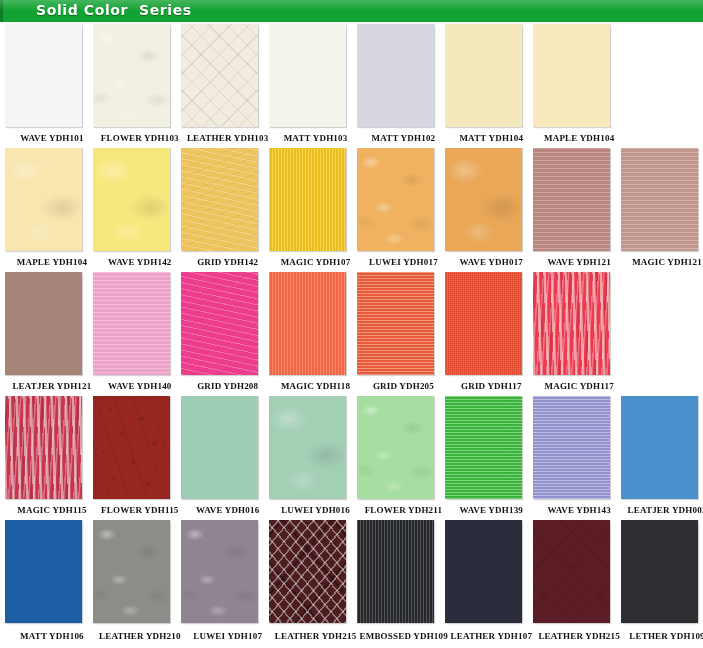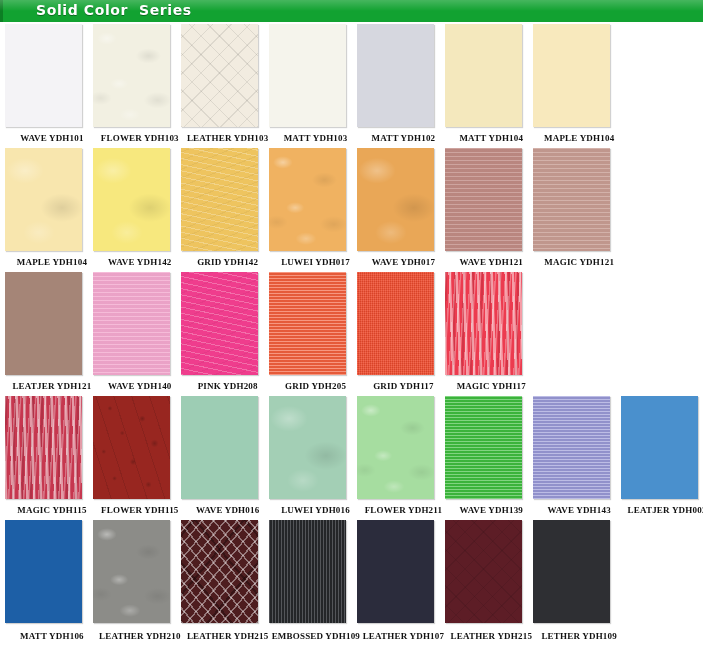--- a/index.html
+++ b/index.html
@@ -314,20 +314,28 @@
       <div class="cell">
         <div class="swatch-wrap">
           <div class="swatch" style="background: rgb(238, 196, 95);">
             <div class="tex tex-crinkle"></div>
           </div>
         </div>
         <div class="caption">GRID  YDH142</div>
       </div>
       <div class="cell">
         <div class="swatch-wrap">
+          <div class="swatch" style="background: rgb(246, 200, 34);">
+            <div class="tex tex-vlines-soft"></div>
+          </div>
+        </div>
+        <div class="caption">MAGIC  YDH107</div>
+      </div>
+      <div class="cell">
+        <div class="swatch-wrap">
           <div class="swatch" style="background: rgb(240, 178, 97);">
             <div class="tex tex-mottle"></div>
           </div>
         </div>
         <div class="caption">LUWEI  YDH017</div>
       </div>
       <div class="cell">
         <div class="swatch-wrap">
           <div class="swatch" style="background: rgb(233, 167, 87);">
             <div class="tex tex-cloud"></div>
@@ -368,21 +376,29 @@
           </div>
         </div>
         <div class="caption">WAVE  YDH140</div>
       </div>
       <div class="cell">
         <div class="swatch-wrap">
           <div class="swatch" style="background: rgb(239, 61, 141);">
             <div class="tex tex-crinkle"></div>
           </div>
         </div>
-        <div class="caption">PINK  YDH208</div>
+        <div class="caption">GRID  YDH208</div>
+      </div>
+      <div class="cell">
+        <div class="swatch-wrap">
+          <div class="swatch" style="background: rgb(251, 107, 71);">
+            <div class="tex tex-vlines-soft"></div>
+          </div>
+        </div>
+        <div class="caption">MAGIC  YDH118</div>
       </div>
       <div class="cell">
         <div class="swatch-wrap">
           <div class="swatch" style="background: rgb(243, 96, 61);">
             <div class="tex tex-hlines"></div>
           </div>
         </div>
         <div class="caption">GRID  YDH205</div>
       </div>
       <div class="cell">
@@ -480,20 +496,28 @@
       <div class="cell">
         <div class="swatch-wrap">
           <div class="swatch" style="background: rgb(140, 140, 136);">
             <div class="tex tex-mottle"></div>
           </div>
         </div>
         <div class="caption">LEATHER  YDH210</div>
       </div>
       <div class="cell">
         <div class="swatch-wrap">
+          <div class="swatch" style="background: rgb(142, 132, 146);">
+            <div class="tex tex-mottle"></div>
+          </div>
+        </div>
+        <div class="caption">LUWEI  YDH107</div>
+      </div>
+      <div class="cell">
+        <div class="swatch-wrap">
           <div class="swatch" style="background: rgb(78, 29, 31);">
             <div class="tex tex-diamond-stitch"></div>
           </div>
         </div>
         <div class="caption">LEATHER  YDH215</div>
       </div>
       <div class="cell">
         <div class="swatch-wrap">
           <div class="swatch" style="background: rgb(51, 54, 58);">
             <div class="tex tex-vlines"></div>

